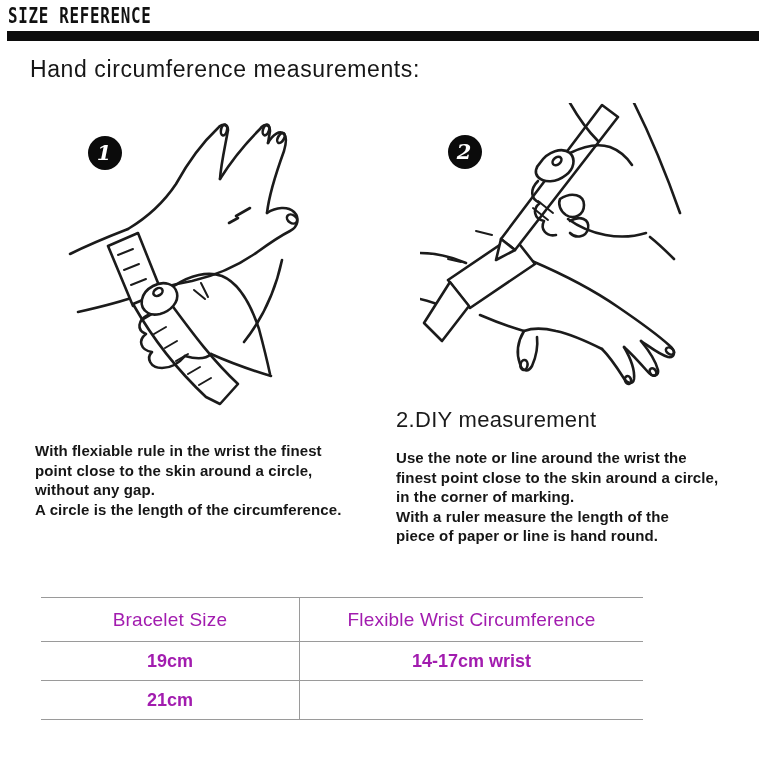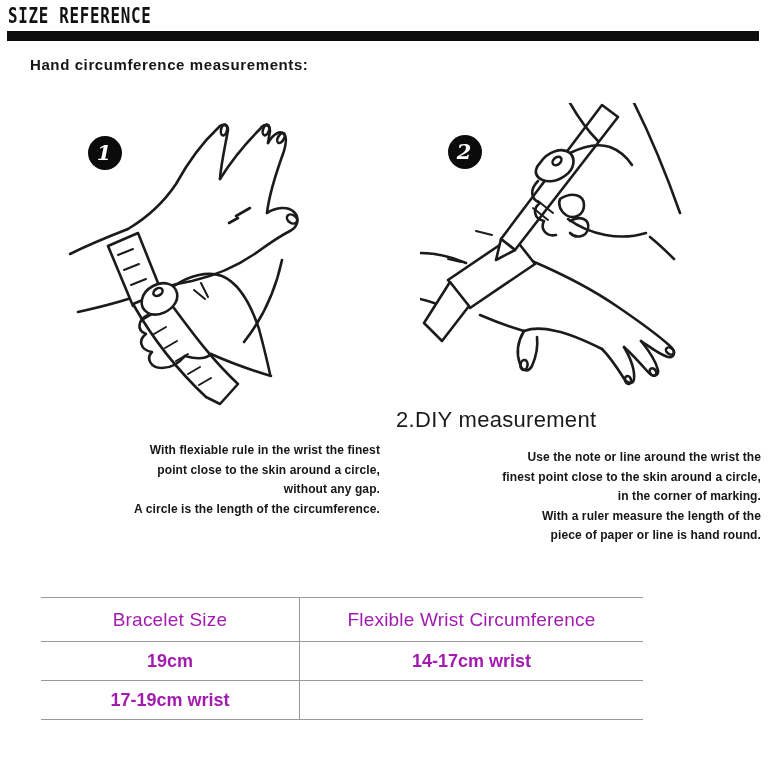--- a/index.html
+++ b/index.html
@@ -1,44 +1,44 @@
 <!DOCTYPE html>
 <html><head>
 <meta charset="utf-8">
 <style>
   html,body{margin:0;padding:0;background:#ffffff;}
   .page{position:relative;width:768px;height:768px;background:#fff;overflow:hidden;
-        font-family:"Liberation Sans",sans-serif;text-align:right;}
+        font-family:"Liberation Sans",sans-serif;}
 
   .size-ref-title{position:absolute;left:8px;top:3px;
     font-family:"DejaVu Sans Mono",monospace;font-weight:700;font-size:22px;
     letter-spacing:1px;color:#111;transform:scaleX(0.72);transform-origin:left top;
     white-space:nowrap;}
   .title-bar{position:absolute;left:7px;top:31px;width:752px;height:10px;background:#0c0c0c;}
 
-  .main-heading{position:absolute;left:30px;top:56px;font-size:15px;font-weight:700;
+  .main-heading{position:absolute;left:30px;top:56px;font-size:23px;font-weight:400;
     letter-spacing:.6px;color:#161616;white-space:nowrap;}
 
   .badge{position:absolute;width:34px;height:34px;border-radius:50%;background:#0b0b0b;
     display:flex;align-items:center;justify-content:center;}
   .badge span{font-family:"DejaVu Serif",serif;font-style:italic;font-weight:700;
     font-size:21px;color:#fff;line-height:1;transform:translate(-1px,-1px);}
   .badge1{left:88px;top:136px;}
   .badge2{left:448px;top:135px;}
 
   .illus{position:absolute;}
   .illus1{left:68px;top:116px;width:252px;height:294px;}
   .illus2{left:420px;top:103px;width:332px;height:300px;}
 
   .step-title{position:absolute;font-size:22px;font-weight:400;color:#1a1a1a;
     letter-spacing:.3px;white-space:nowrap;}
   .t1{left:35px;top:407px;}
   .t2{left:396px;top:407px;}
 
-  .step-desc{position:absolute;font-size:12px;font-weight:700;color:#161616;
+  .step-desc{position:absolute;font-size:15px;font-weight:700;color:#161616;
     line-height:19.5px;letter-spacing:.1px;white-space:pre-line;}
   .d1{left:35px;top:441px;width:345px;}
   .d2{left:396px;top:448px;width:365px;}
 
   .size-table{position:absolute;left:41px;top:597px;width:602px;color:#a21caf;
     border-top:1px solid #9a9a9a;border-bottom:1px solid #9a9a9a;}
   .thead,.tr{display:grid;grid-template-columns:259px 343px;}
   .thead{height:43px;border-bottom:1px solid #9a9a9a;}
   .tr{height:38px;border-bottom:1px solid #9a9a9a;}
   .tr:last-child{border-bottom:none;}
@@ -151,18 +151,18 @@
     <div class="thead">
       <div class="th">Bracelet Size</div>
       <div class="th">Flexible Wrist Circumference</div>
     </div>
     <div id="table-body">
         <div class="tr">
           <div class="td">19cm</div>
           <div class="td">14-17cm wrist</div>
         </div>
         <div class="tr">
-          <div class="td">17-19cm wrist</div>
+          <div class="td">21cm</div>
         </div>
       </div>
   </div>
 
 </div>
 
 </body></html>

